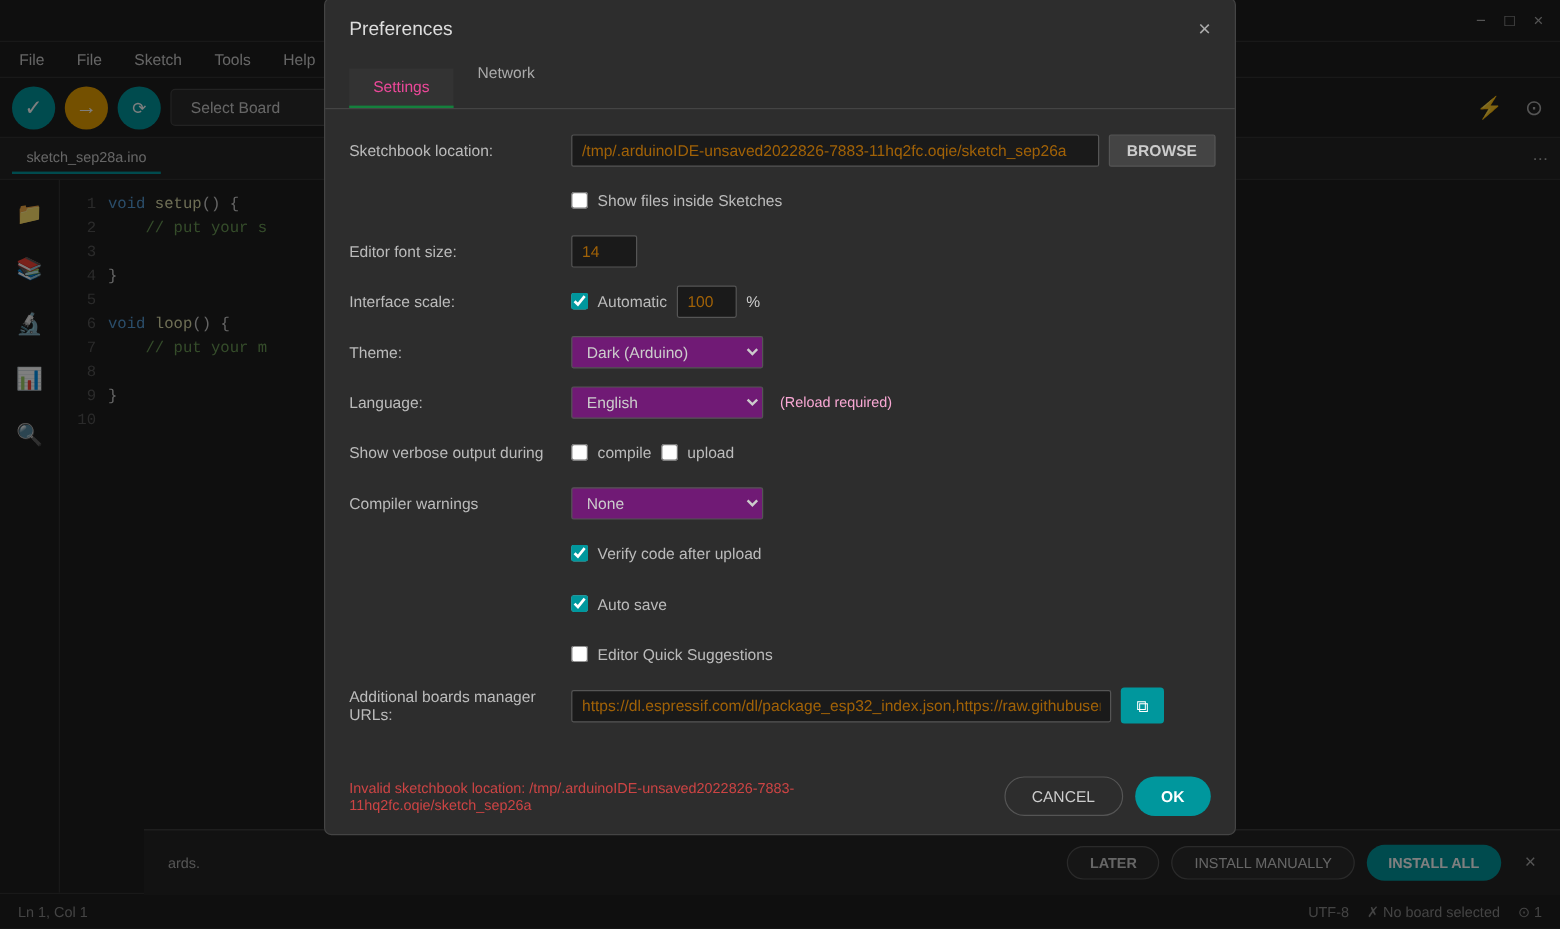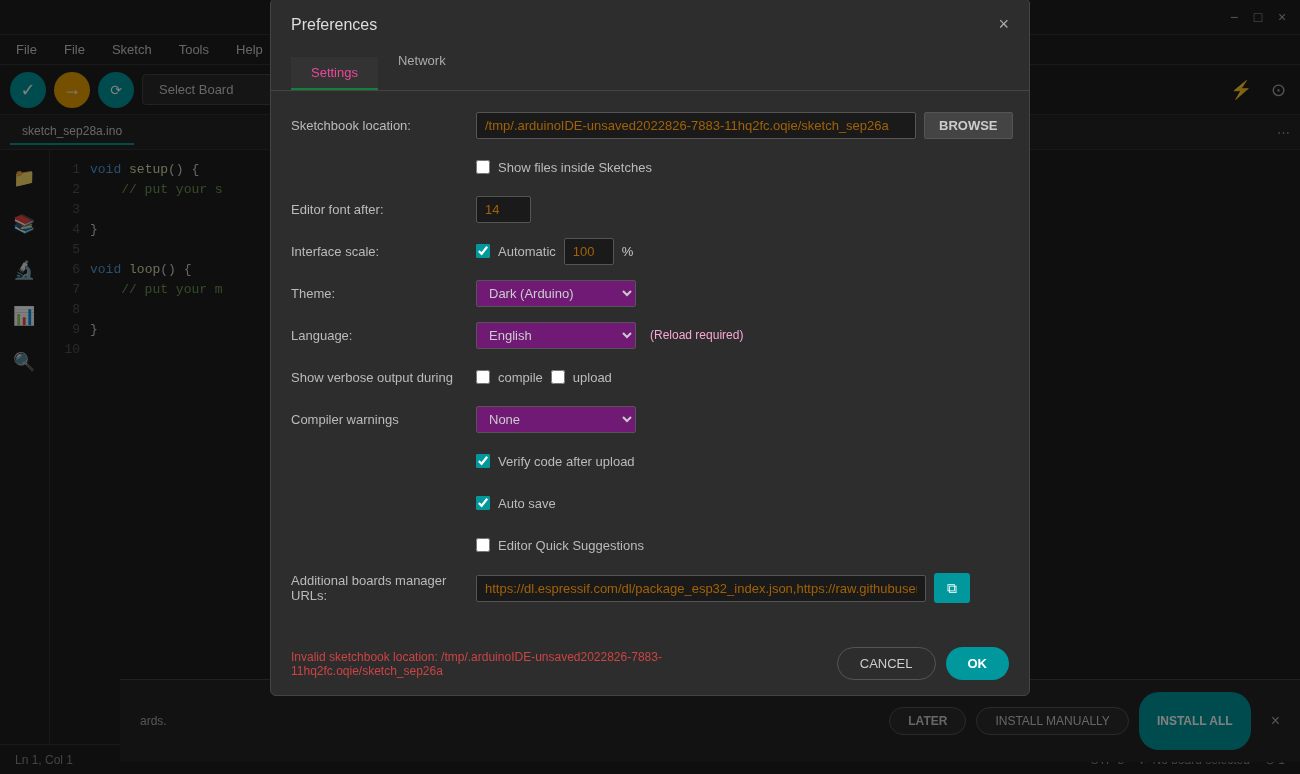--- a/index.html
+++ b/index.html
@@ -387,21 +387,21 @@
       padding: 8px 22px;
       font-size: 13px;
       cursor: pointer;
       border-radius: 20px;
       font-weight: bold;
     }
 
     
     #bottom-notification {
       position: absolute;
-      bottom: 12px;
+      bottom: 28px;
       left: 120px;
       right: 0;
       background: #252525;
       border-top: 1px solid #444;
       padding: 12px 20px;
       display: flex;
       align-items: center;
       justify-content: space-between;
       z-index: 50;
     }
@@ -426,21 +426,21 @@
       color: #ccc;
       padding: 6px 18px;
       font-size: 12px;
       cursor: pointer;
       border-radius: 20px;
     }
     .install-all-btn {
       background: #00979d;
       border: none;
       color: white;
-      padding: 22px 18px;
+      padding: 8px 18px;
       font-size: 12px;
       cursor: pointer;
       border-radius: 20px;
       font-weight: bold;
     }
     .notif-close {
       background: none;
       border: none;
       color: #aaa;
       font-size: 16px;
@@ -574,21 +574,21 @@
 
       <div class="pref-row">
         <span class="pref-label"></span>
         <div class="pref-control">
           <input type="checkbox" class="pref-checkbox" style="">
           <label class="check-label">Show files inside Sketches</label>
         </div>
       </div>
 
       <div class="pref-row">
-        <span class="pref-label">Editor font after:</span>
+        <span class="pref-label">Editor font size:</span>
         <div class="pref-control">
           <input type="text" class="pref-input pref-input-sm" value="14" style="">
         </div>
       </div>
 
       <div class="pref-row">
         <span class="pref-label">Interface scale:</span>
         <div class="pref-control">
           <input type="checkbox" class="pref-checkbox" checked="" style="">
           <label class="check-label">Automatic</label>

